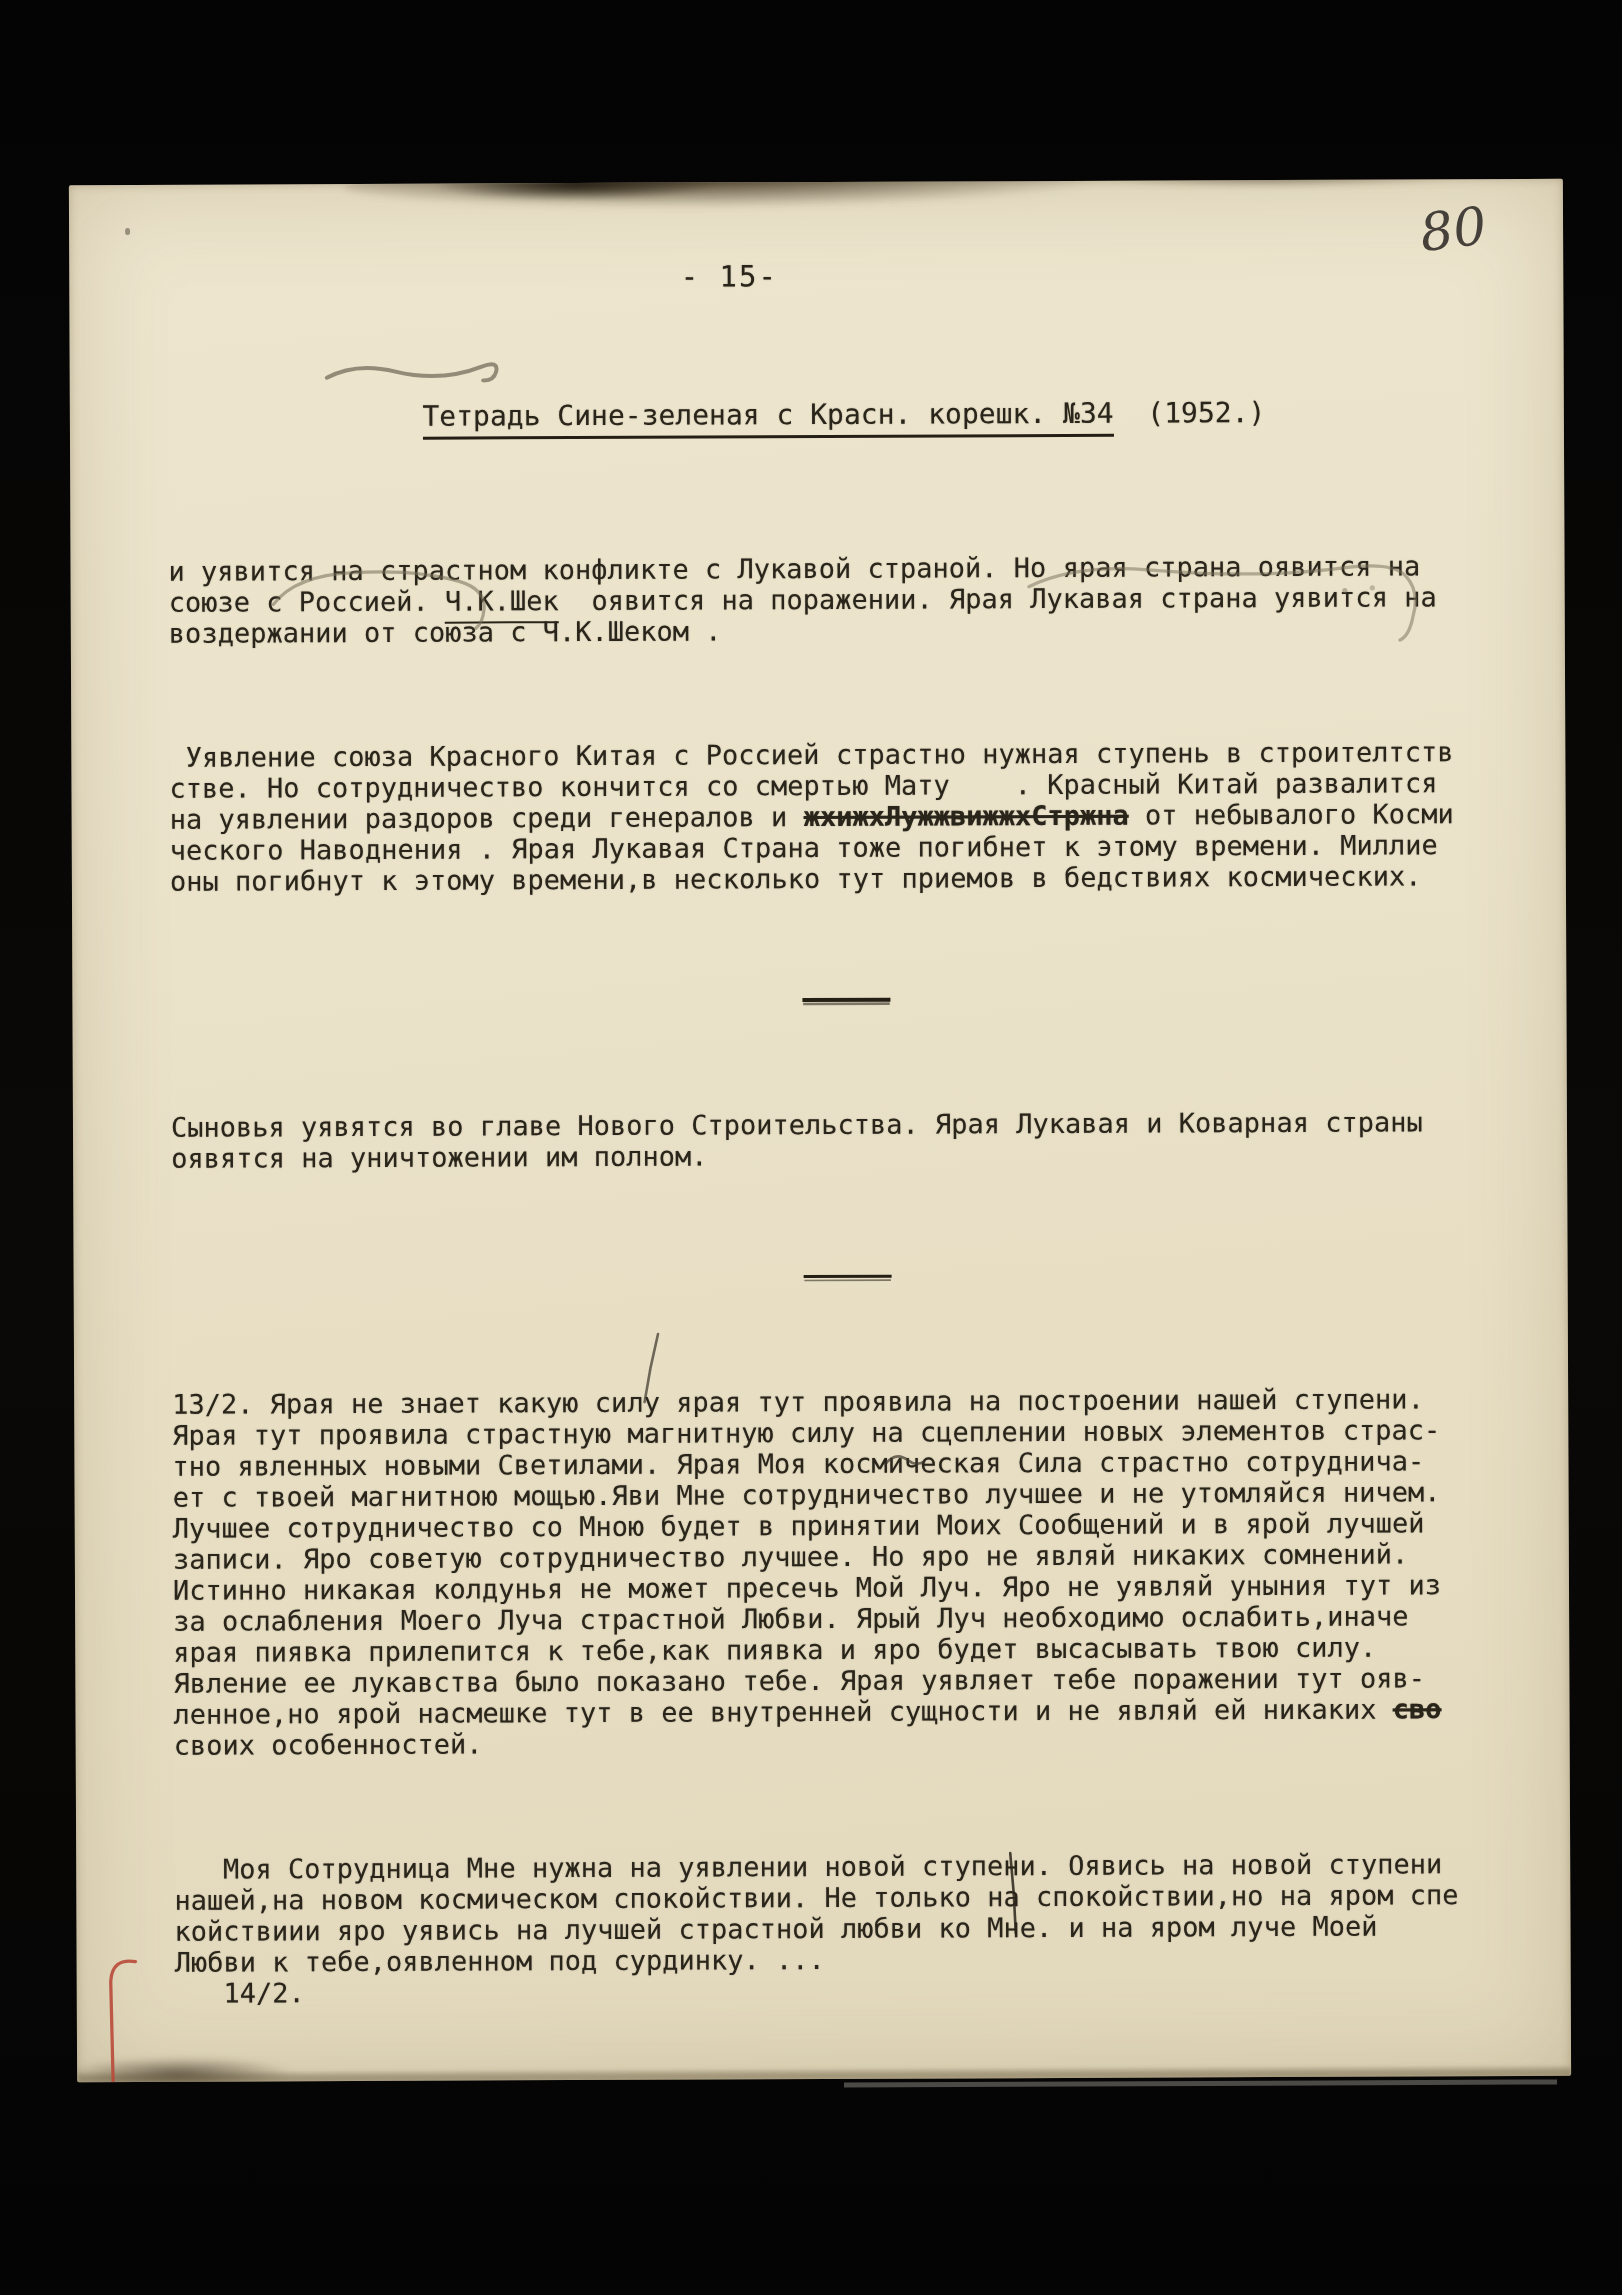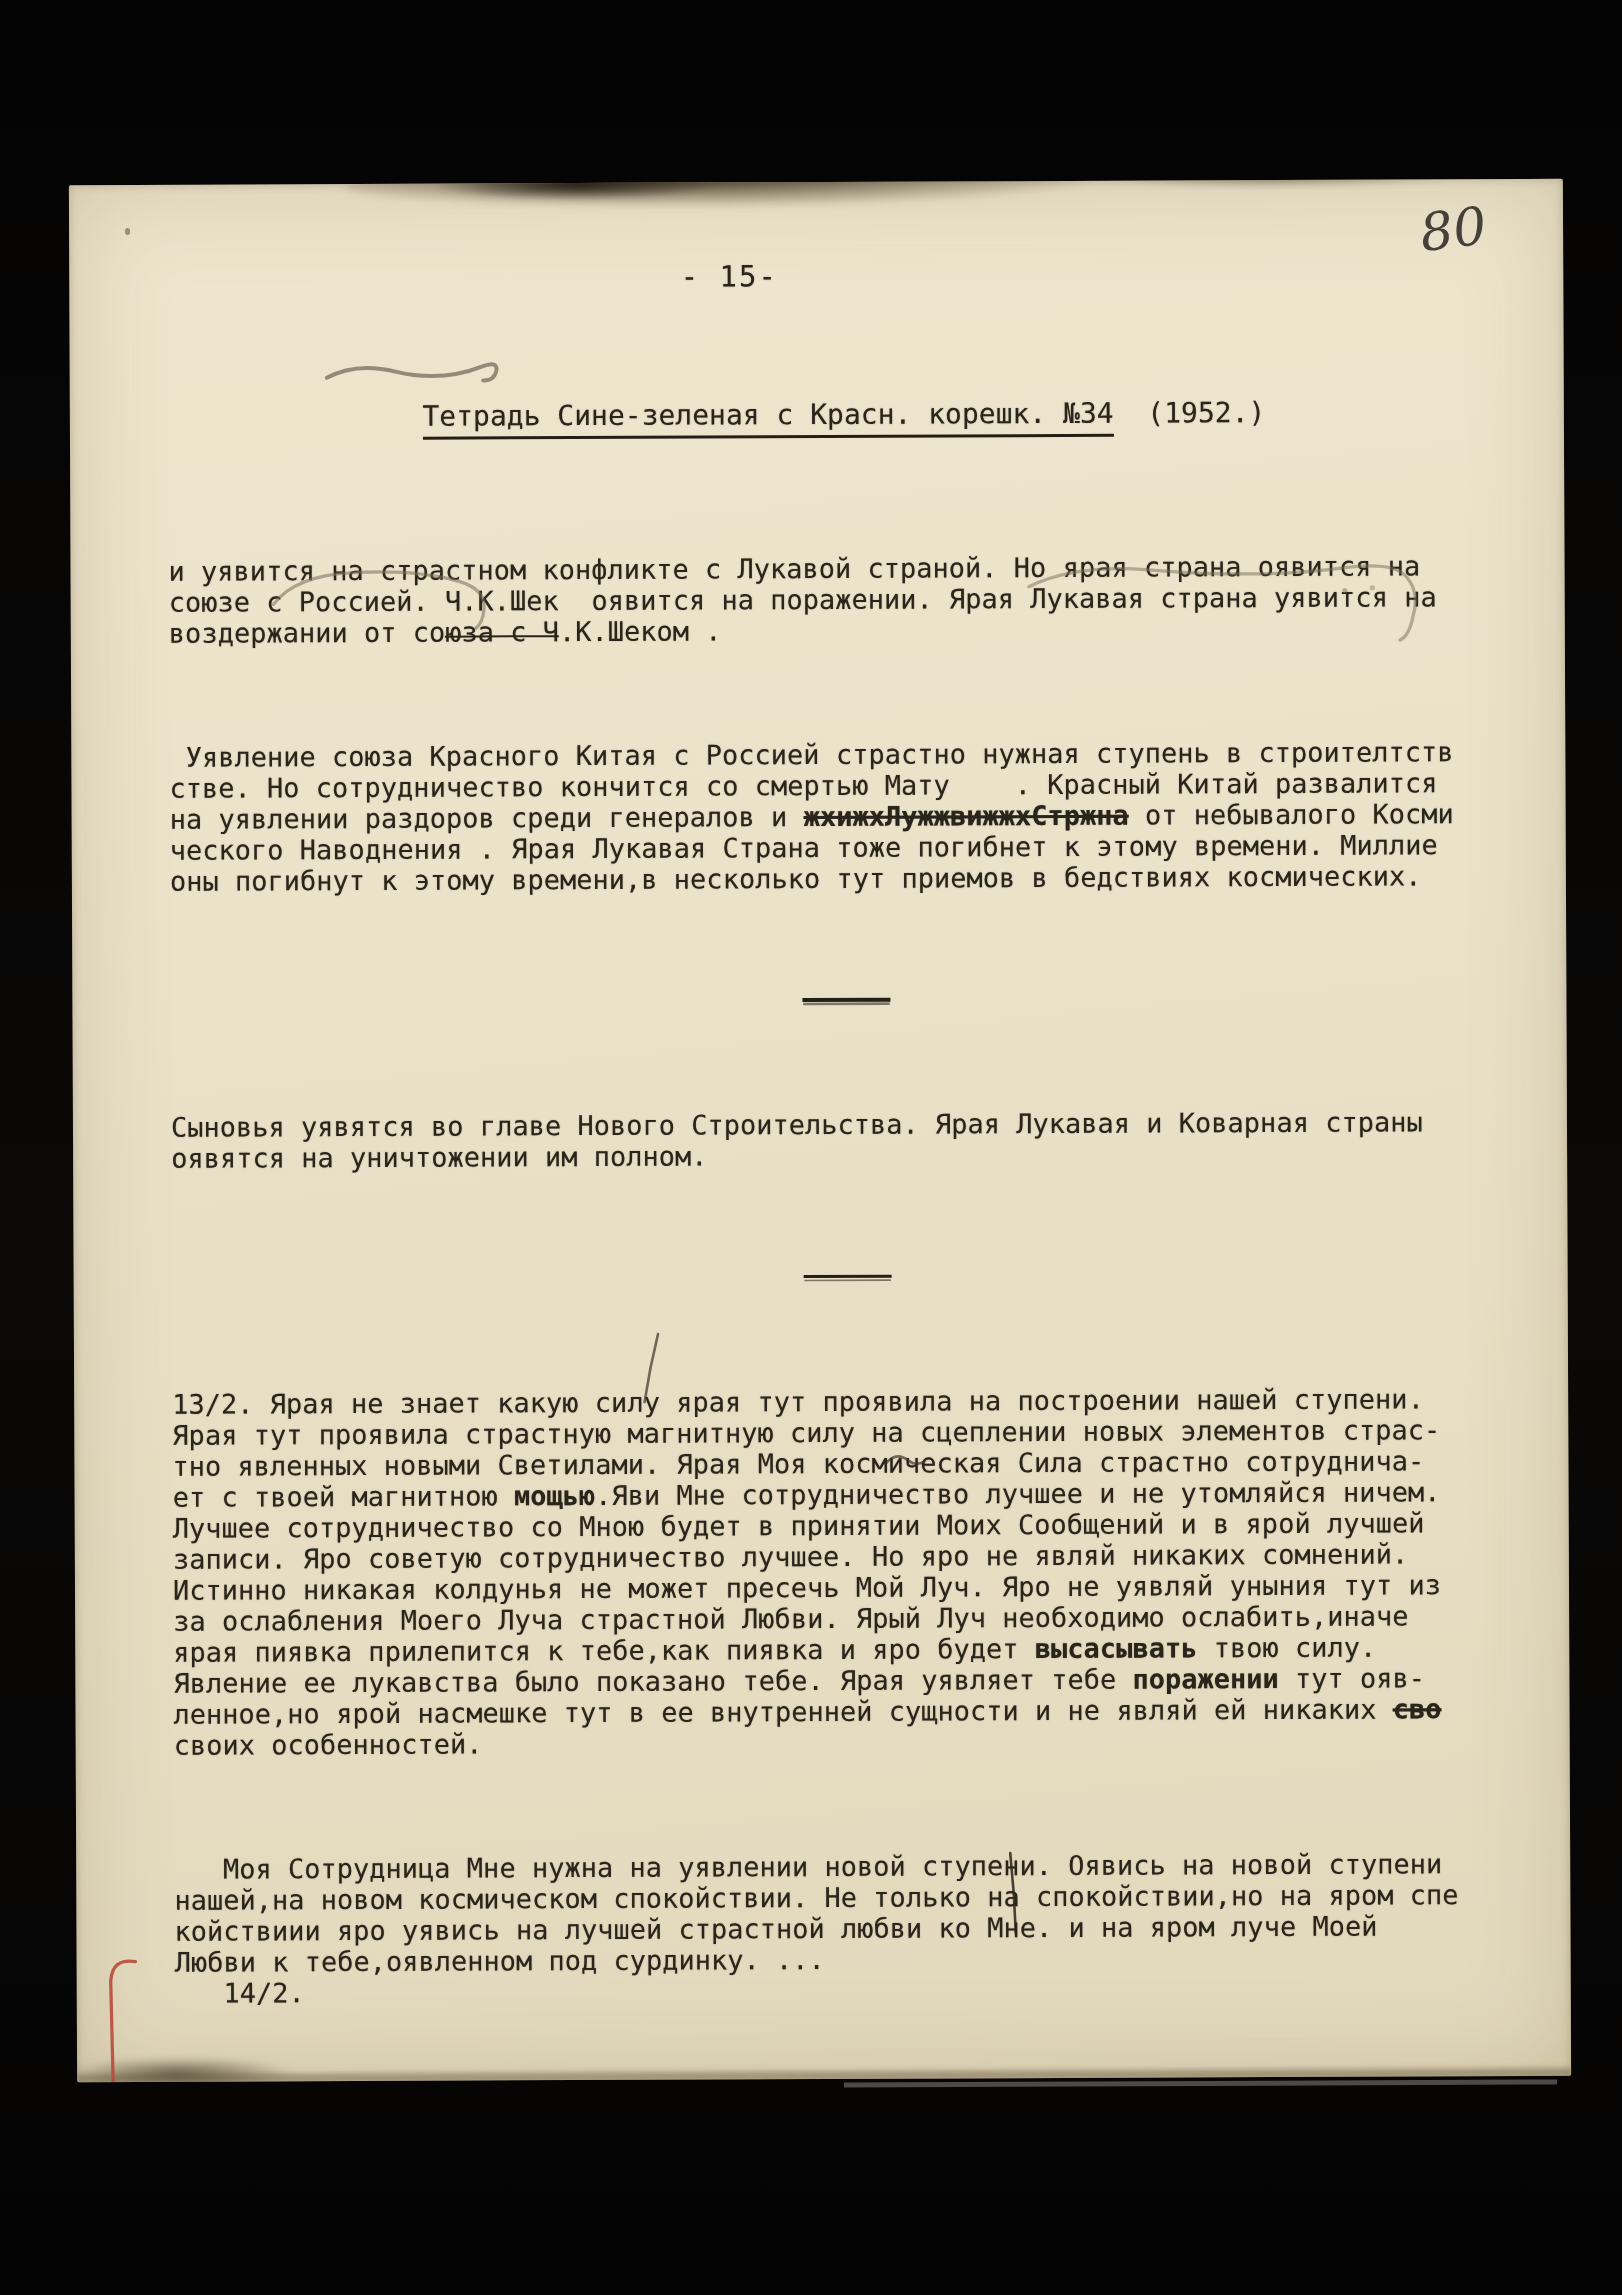--- a/index.html
+++ b/index.html
@@ -21,22 +21,22 @@
 
   .doc{position:absolute;left:98px;top:17px;width:1352px;color:#2a251b;
        font-size:27px;line-height:31px;white-space:pre-wrap;
        text-shadow:0 0 1.3px rgba(40,34,22,.42);}
   .pagenum{text-align:center;transform:translateX(-114px);font-size:29px;letter-spacing:2px;margin-bottom:14.4px;}
   .title{text-align:center;font-size:28px;margin-bottom:30px;}
   .u-title{border-bottom:3.3px solid #241f15;padding-bottom:3.3px;}
   .hand80{position:absolute;right:77px;top:19.6px;font-family:"DejaVu Serif",serif;font-style:italic;
           font-size:52px;color:#45403a;transform:rotate(-7deg);text-shadow:none;}
   p.para{margin:0;}
-  .u{border-bottom:2.6px solid #2a251b;padding-bottom:19px;}
-  .b{font-weight:bold;}
+  .u{border-bottom:2.6px solid #2a251b;padding-bottom:5px;}
+  .b{font-weight:normal;}
   .x{text-decoration:line-through;text-decoration-thickness:2.6px;font-weight:bold;}
   .sep{width:88px;height:3.3px;background:#241f15;margin:11px auto 14.4px auto;
        box-shadow:0 3.9px 0 -0.7px rgba(36,31,21,.55);}
   svg.marks{position:absolute;left:0;top:0;pointer-events:none;}
 </style>
 </head>
 <body>
 
 <div class="scene">
   <div class="sliver"></div>

